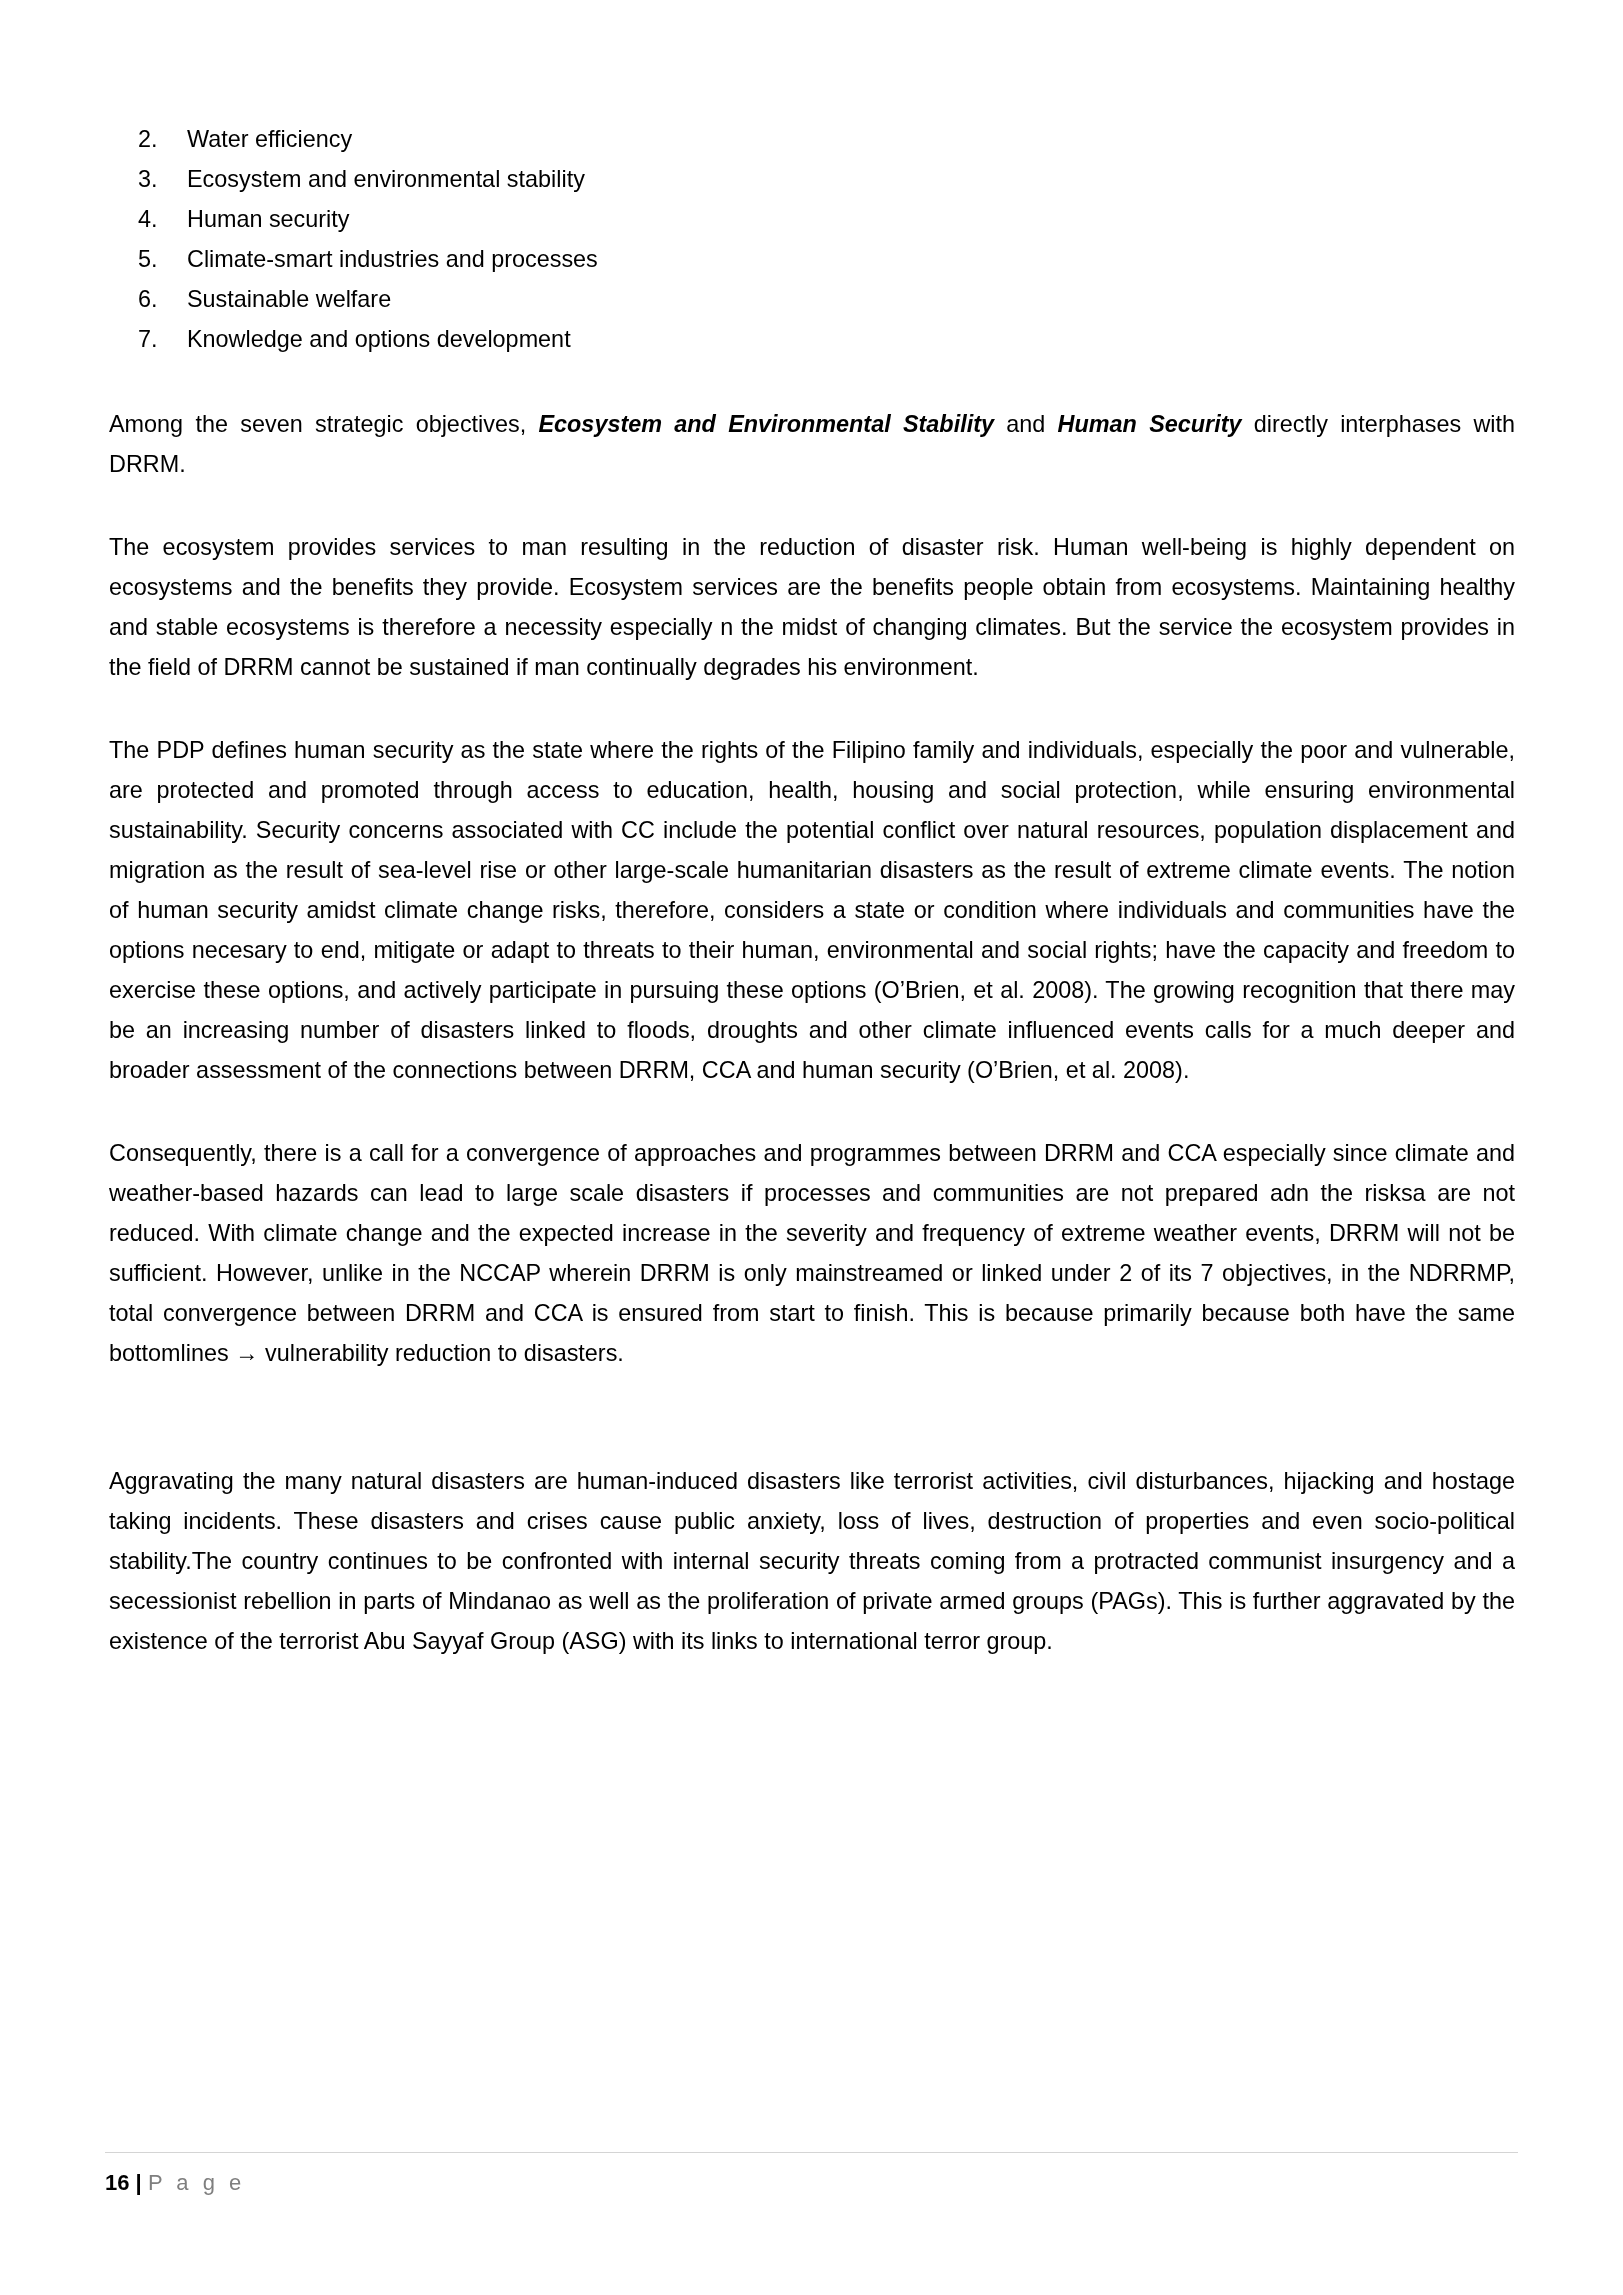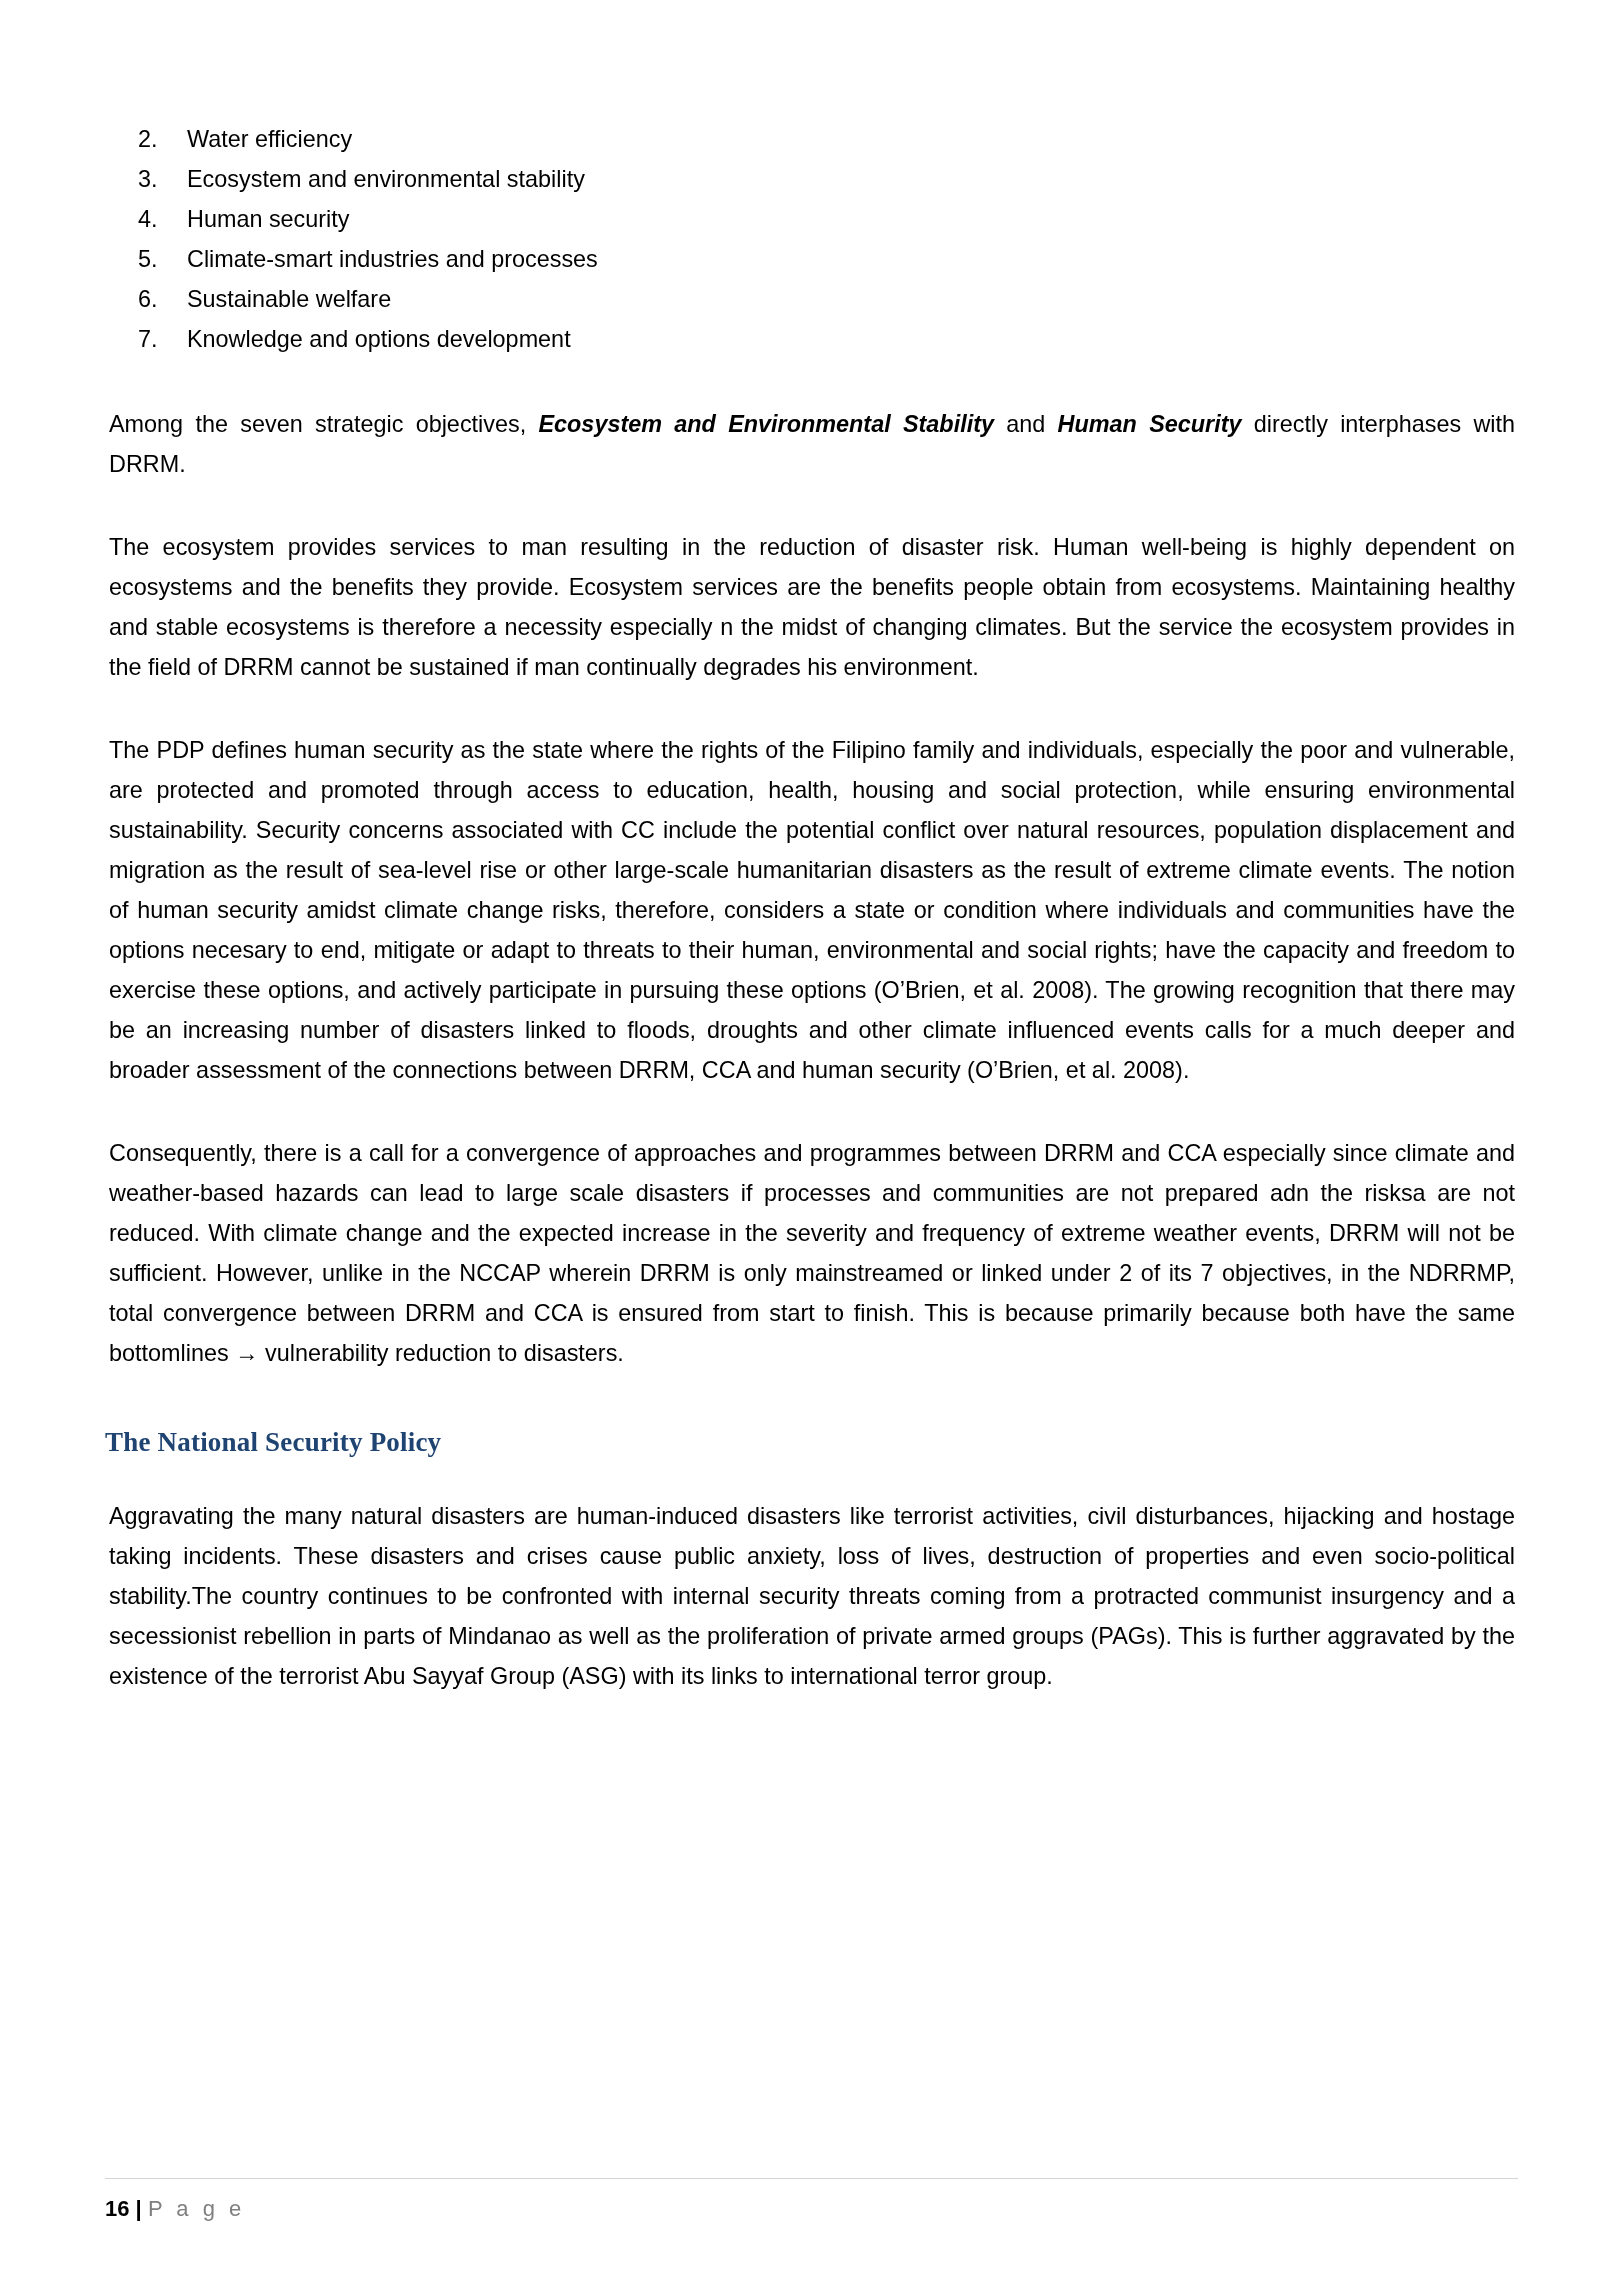--- a/index.html
+++ b/index.html
@@ -77,21 +77,21 @@
     color: #1f4472;
     margin: 0;
     letter-spacing: 0.2px;
   }
 
   
   .footer {
     position: absolute;
     left: 105px;
     right: 105px;
-    bottom: 72px;
+    bottom: 98px;
   }
   .footer-rule {
     border: 0;
     border-top: 0.8px solid #d4d4d4;
     margin: 0 0 16px 0;
     width: 100%;
   }
   .footer-line {
     font-size: 22px;
     line-height: 28.5px;
@@ -154,21 +154,20 @@
     <div class="gap-44"></div>
 
     <p class="body-par">The PDP defines human security as the state where the rights of the Filipino family and individuals, especially the poor and vulnerable, are protected and promoted through access to education, health, housing and social protection, while ensuring environmental sustainability.   Security concerns associated with CC include the potential conflict over natural resources, population displacement and migration as the result of sea-level rise or other large-scale humanitarian disasters as the result of extreme climate events.  The notion of human security amidst climate change risks, therefore, considers a state or condition where individuals and communities have the options necesary to end, mitigate or adapt to threats to their human, environmental and social rights; have the capacity and freedom to exercise these options, and actively participate in pursuing these options (O’Brien, et al. 2008).  The growing recognition that there may be an increasing number of disasters linked to floods, droughts and other climate influenced events calls for a much deeper and broader assessment of the connections between DRRM, CCA and human security (O’Brien, et al. 2008).</p>
 
     <div class="gap-44"></div>
 
     <p class="body-par">Consequently, there is a call for a convergence of approaches and programmes between DRRM and CCA especially since climate and weather-based hazards can lead to large scale disasters if processes and communities are not prepared adn the risksa are not reduced.   With climate change and the expected increase in the severity and frequency of extreme weather events, DRRM will not be sufficient.  However, unlike in the NCCAP wherein DRRM is only mainstreamed or linked under 2 of its 7 objectives, in the NDRRMP, total convergence between DRRM and CCA is ensured from start to finish.  This is because primarily because both have the same bottomlines → vulnerability reduction to disasters.</p>
 
     <div class="gap-60"></div>
 
-    <h2 class="section-heading">The National Security Policy</h2>
 
     <div class="gap-40"></div>
 
     <p class="body-par">Aggravating the many natural disasters are human-induced disasters like terrorist activities, civil disturbances, hijacking and hostage taking incidents. These disasters and crises cause public anxiety, loss of lives, destruction of properties and even socio-political stability.The country continues to be confronted with internal security threats coming from a protracted communist insurgency and a secessionist rebellion in parts of Mindanao as well as the proliferation of private armed groups (PAGs). This is further aggravated by the existence of the terrorist Abu Sayyaf Group (ASG) with its links to international terror group.</p>
 
     <div class="gap-44"></div>
 
 
   </div>
 

